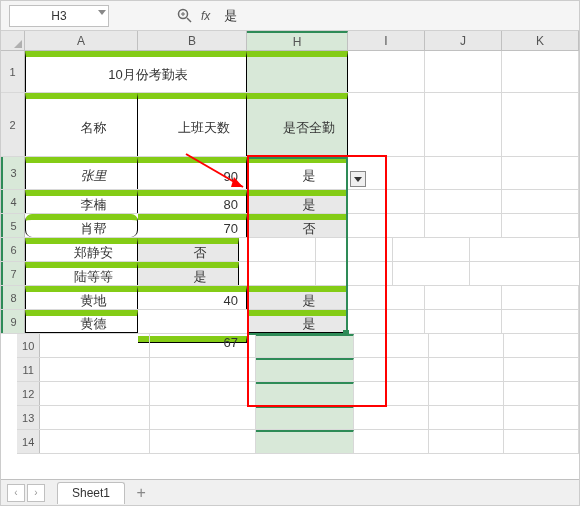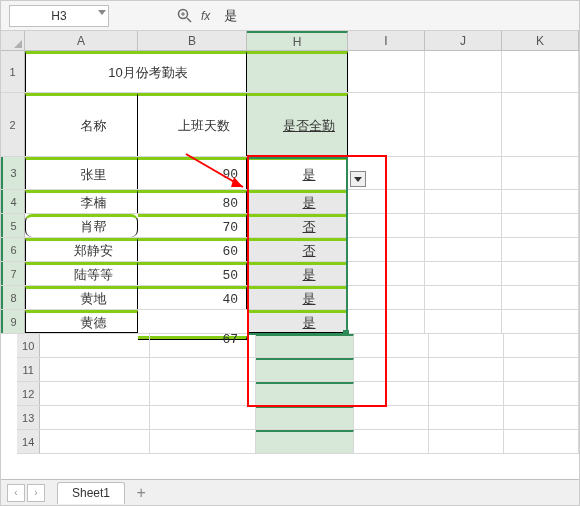--- a/index.html
+++ b/index.html
@@ -17,26 +17,26 @@
   
   .colhdr { display:flex; height:20px; background:#e8e8e8; border-bottom:1px solid #c0c0c0; }
   .corner { width:24px; border-right:1px solid #c0c0c0; background:#e8e8e8; position:relative; }
   .corner::after{content:"";position:absolute;right:2px;bottom:2px;width:0;height:0;border-left:8px solid transparent;border-bottom:8px solid #b0b0b0;}
   .ch { border-right:1px solid #c0c0c0; display:flex;align-items:center;justify-content:center;color:#555;font-size:12px; }
   .cA{width:113px;} .cB{width:109px;} .cH{width:101px;background:#d8e8d8;border-top:2px solid #2e8b57;} .cI{width:77px;} .cJ{width:77px;} .cK{width:77px;}
   .row { display:flex; border-bottom:1px solid #d8d8d8; }
   .rh { width:24px; background:#e8e8e8; border-right:1px solid #c0c0c0; display:flex;align-items:center;justify-content:center;color:#555;font-size:11px; }
   .rh.sel { background:#d8e8d8; border-left:2px solid #2e8b57; }
   .cell { border-right:1px solid #d8d8d8; display:flex;align-items:center;justify-content:center;font-size:13px;color:#333; }
-  .cell.r { justify-content:flex-end; padding-right:8px;font-family:Liberation Mono, monospace; }
+  .cell.r { justify-content:flex-end; padding-right:8px; }
   
   .r1{height:42px;} .r2{height:64px;} .r3{height:33px;} .r4,.r5,.r6,.r7,.r8,.r9{height:24px;} .r10,.r11,.r12,.r13,.r14{height:24px;margin-left:16px;}
   
   
-  .btop{border-top:3px solid #84cc16;padding-left:24px;} .bleft{border-left:1px solid #000;} .bright{border-right:1px solid #000 !important;text-decoration:underline;} .bbot{border-bottom:1px solid #000;}
+  .btop{border-top:6px solid #84cc16;padding-left:24px;} .bleft{border-left:1px solid #000;} .bright{border-right:1px solid #000 !important;} .bbot{border-bottom:1px solid #000;}
   
   
   .hsel { background:#e8e8e8; }
   .hsel.first { background:#fff; }
   
   
   .green-sel { position:absolute; border:2px solid #2e8b57; pointer-events:none; }
   .green-handle { position:absolute; width:6px;height:6px;background:#2e8b57;right:-3px;bottom:-3px; }
   
   
@@ -105,21 +105,21 @@
       <div class="cell cA bleft btop" style="border-right:1px solid #000;">名称</div>
       <div class="cell cB btop" style="border-right:1px solid #000;">上班天数</div>
       <div class="cell cH btop bright">是否全勤</div>
       <div class="cell cI"></div>
       <div class="cell cJ"></div>
       <div class="cell cK"></div>
     </div>
 
     <div class="row r3">
       <div class="rh sel">3</div>
-      <div class="cell cA bleft btop" style="border-right:1px solid #000;">张里</div>
+      <div class="cell cA bleft btop" style="border-right:1px solid #000;font-style:italic;">张里</div>
       <div class="cell cB r btop" style="border-right:1px solid #000;">90</div>
       <div class="cell cH btop bright hsel first">是</div>
       <div class="cell cI"></div>
       <div class="cell cJ"></div>
       <div class="cell cK"></div>
     </div>
     <div class="row r4">
       <div class="rh sel">4</div>
       <div class="cell cA bleft btop" style="border-right:1px solid #000;">李楠</div>
       <div class="cell cB r btop" style="border-right:1px solid #000;">80</div>
@@ -133,30 +133,28 @@
       <div class="cell cA bleft btop" style="border-right:1px solid #000;border-radius:7px;">肖帮</div>
       <div class="cell cB r btop" style="border-right:1px solid #000;">70</div>
       <div class="cell cH btop bright hsel">否</div>
       <div class="cell cI"></div>
       <div class="cell cJ"></div>
       <div class="cell cK"></div>
     </div>
     <div class="row r6">
       <div class="rh sel">6</div>
       <div class="cell cA bleft btop" style="border-right:1px solid #000;">郑静安</div>
-      <div class="cell cB r btop" style="border-right:1px solid #000;">60</div>
       <div class="cell cH btop bright hsel">否</div>
       <div class="cell cI"></div>
       <div class="cell cJ"></div>
       <div class="cell cK"></div>
     </div>
     <div class="row r7">
       <div class="rh sel">7</div>
       <div class="cell cA bleft btop" style="border-right:1px solid #000;">陆等等</div>
-      <div class="cell cB r btop" style="border-right:1px solid #000;">50</div>
       <div class="cell cH btop bright hsel">是</div>
       <div class="cell cI"></div>
       <div class="cell cJ"></div>
       <div class="cell cK"></div>
     </div>
     <div class="row r8">
       <div class="rh sel">8</div>
       <div class="cell cA bleft btop" style="border-right:1px solid #000;">黄地</div>
       <div class="cell cB r btop" style="border-right:1px solid #000;">40</div>
       <div class="cell cH btop bright hsel">是</div>

